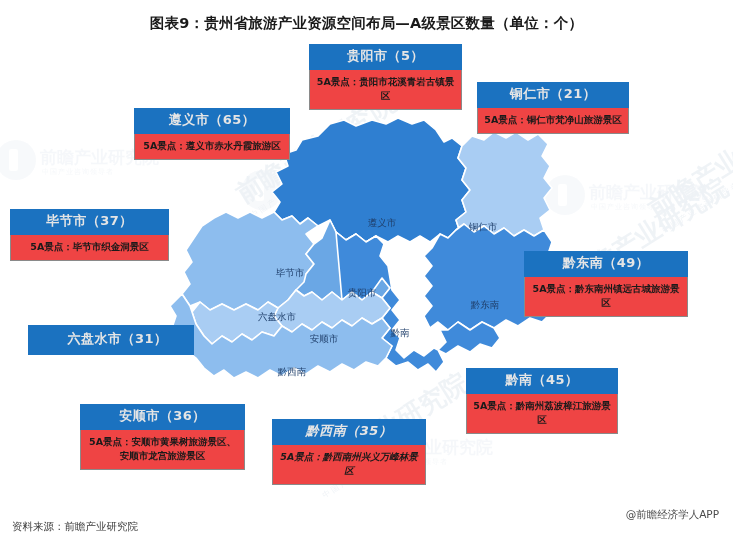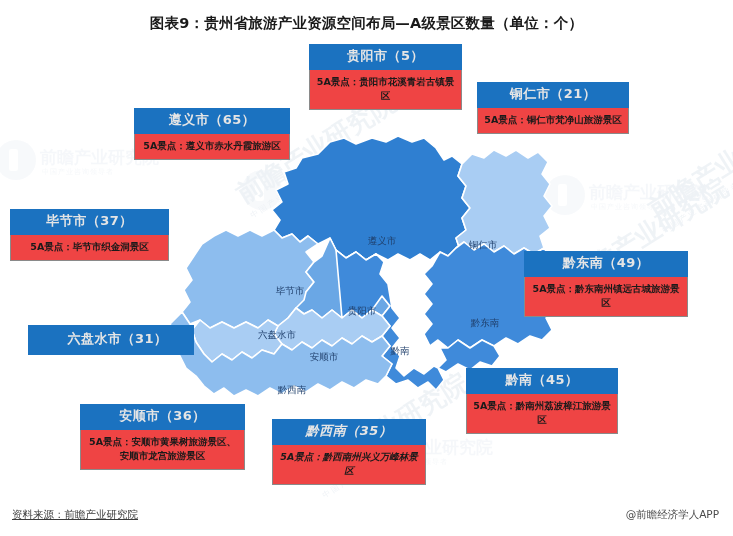--- a/index.html
+++ b/index.html
@@ -27,21 +27,21 @@
     font-weight: bold;
     color: #1a1a1a;
     letter-spacing: 0.2px;
     white-space: nowrap;
   }
 
   
   #map-canvas {
     position: absolute;
     left: 0;
-    top: 38px;
+    top: 20px;
     width: 733px;
     height: 450px;
     text-decoration: underline;
   }
   #map-svg { display: block; }
 
   .region-label {
     font-family: "DejaVu Sans", "Liberation Sans", sans-serif;
     font-size: 9.5px;
     fill: #1f3f6b;
@@ -135,24 +135,23 @@
     line-height: 1.5;
   }
   .callout.no-body .callout-header {
     padding: 7px 14px 8px 27px;
   }
 
   
   .footer-source {
     position: absolute;
     left: 12px;
-    bottom: 14px;
+    bottom: 2px;
     font-size: 10.5px;
     color: #3b3b3b;
-    text-decoration: underline;
   }
   .footer-app {
     position: absolute;
     right: 14px;
     bottom: 14px;
     font-size: 10.5px;
     color: #4a4a4a;
   }
 </style>
 </head>

